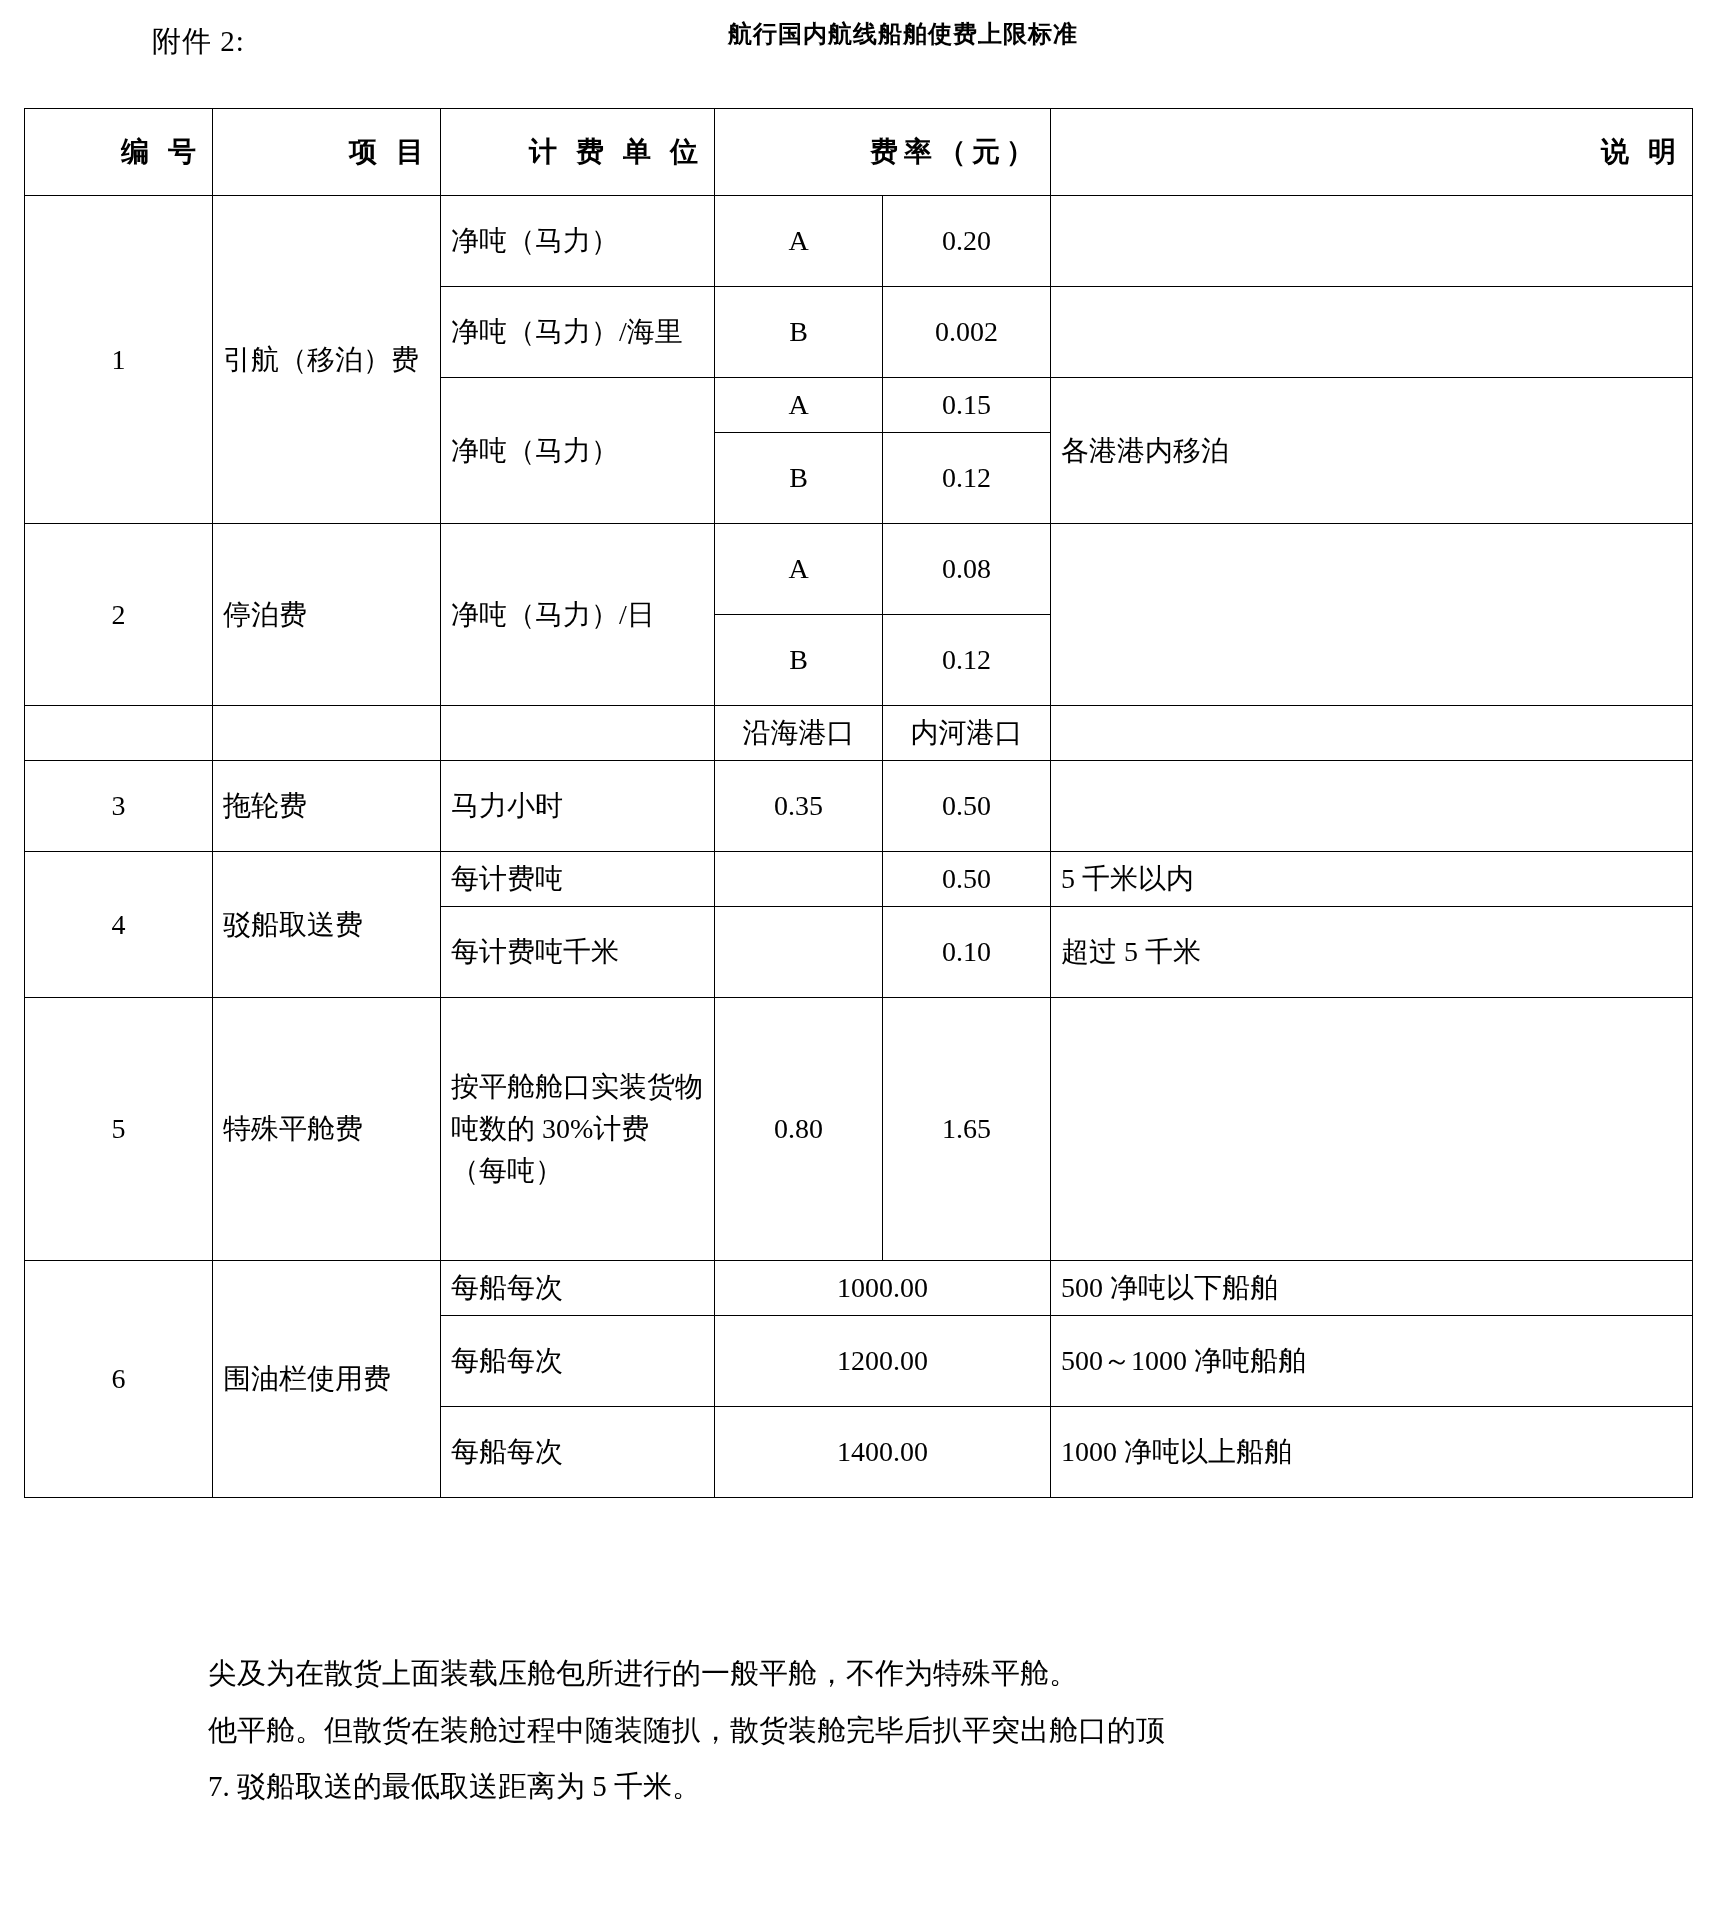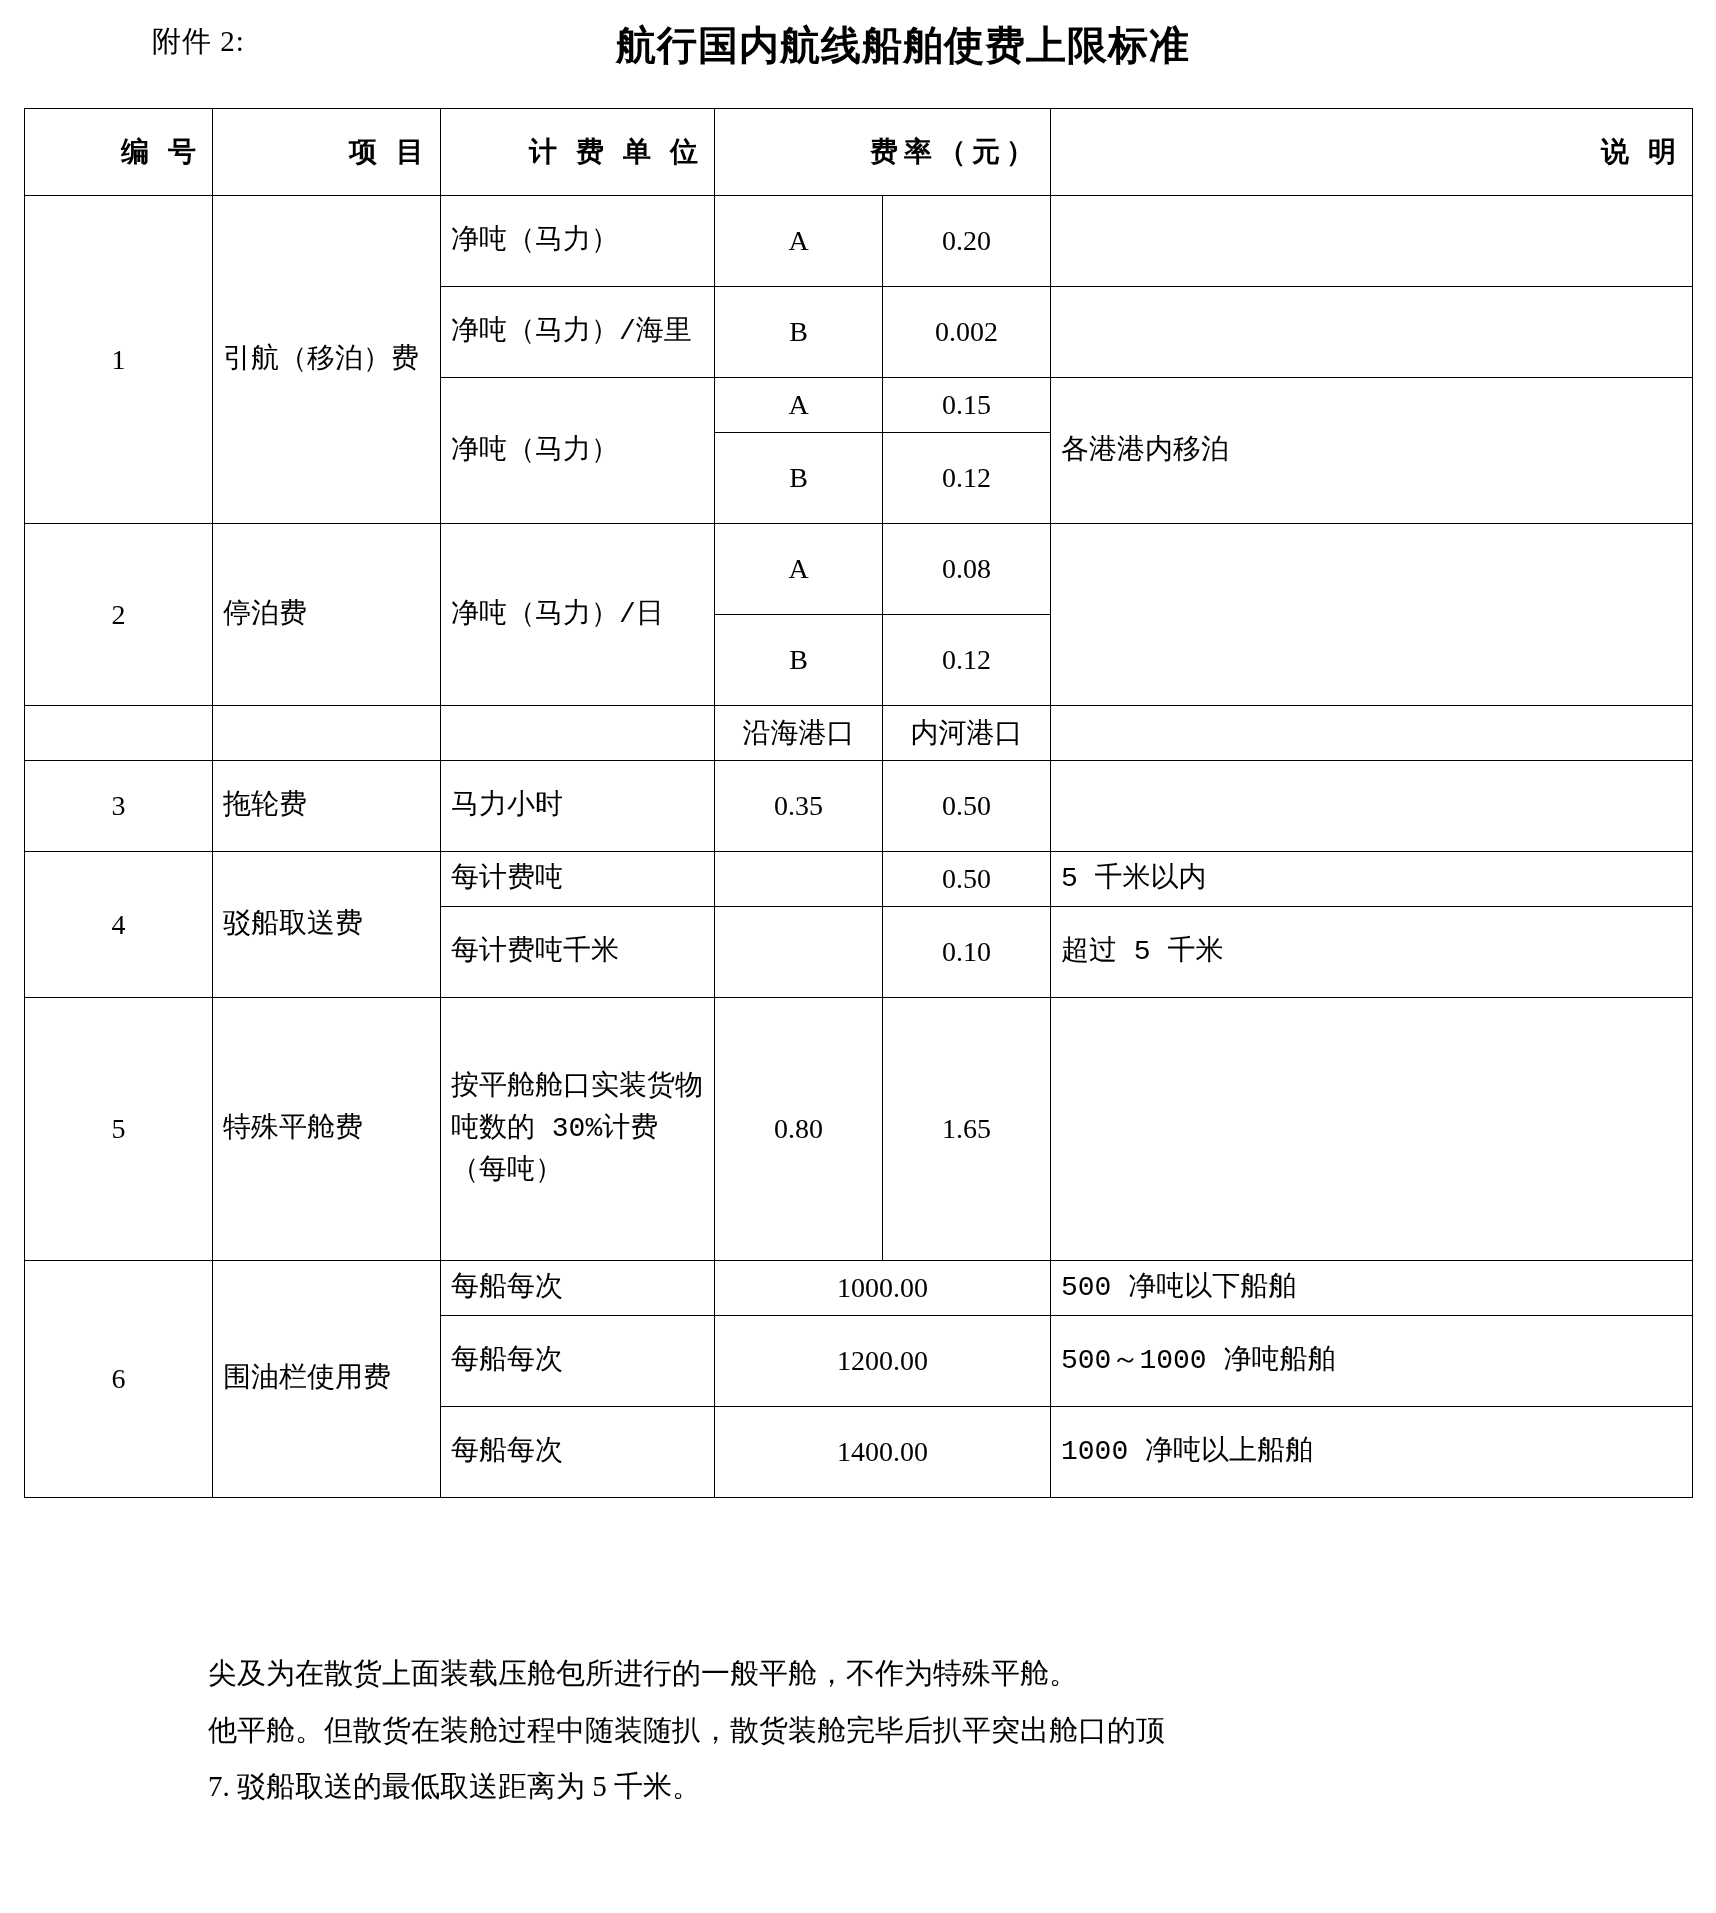--- a/index.html
+++ b/index.html
@@ -32,21 +32,21 @@
     top: 22px;
     font-size: 29px;
     letter-spacing: 1px;
   }
   .doc-title {
     position: absolute;
     left: 0;
     right: 0;
     top: 18px;
     text-align: center;
-    font-size: 40px;
+    font-size: 24px;
     font-weight: bold;
     letter-spacing: 1px;
     padding-left: 90px;
   }
   
   table.fee {
     position: absolute;
     left: 24px;
     top: 108px;
     width: 1668px;
@@ -61,21 +61,21 @@
     line-height: 1.5;
   }
   .hdr td {
     text-align: right;
     font-weight: bold;
     font-size: 29px;
     height: 74px;
     letter-spacing: 6px;
   }
   .ctr { text-align: center; }
-  .lft { text-align: left; font-family: Liberation Mono, monospace; }
+  .lft { text-align: left; }
   .num { text-align: center; font-family: "Liberation Serif", serif; }
   .tall { height: 78px; }
   .multiline { line-height: 1.85; }
   
   col.c1 { width: 188px; }
   col.c2 { width: 228px; }
   col.c3 { width: 274px; }
   col.c4 { width: 168px; }
   col.c5 { width: 168px; }
   col.c6 { width: 642px; }

